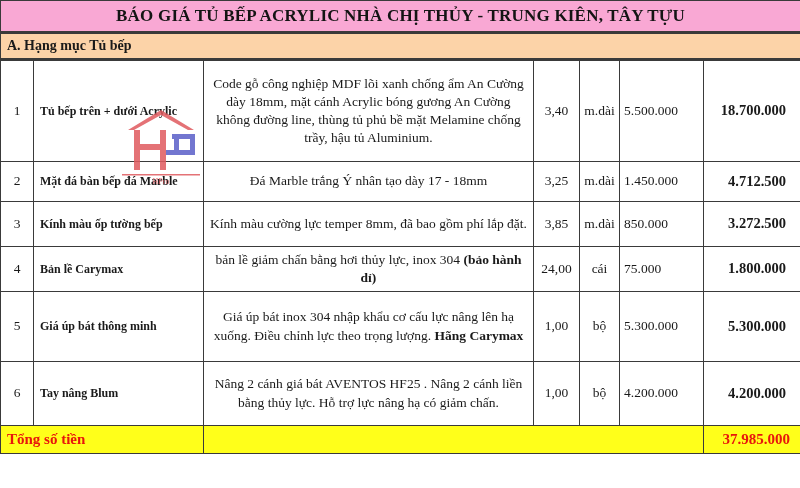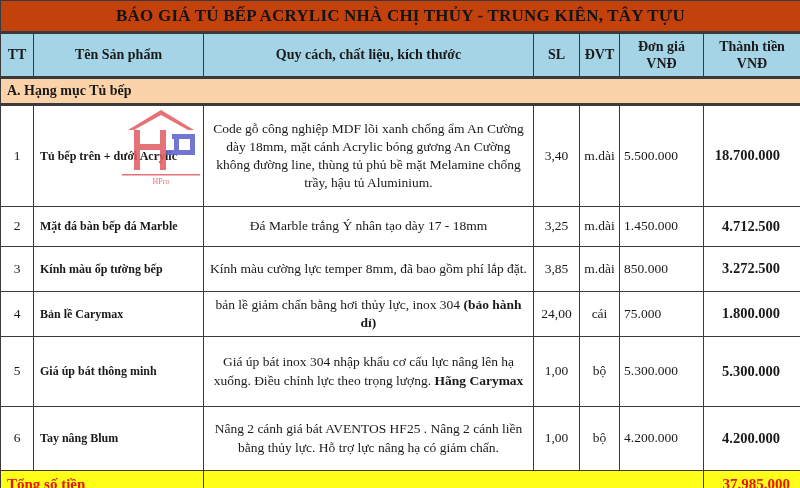--- a/index.html
+++ b/index.html
@@ -1,30 +1,30 @@
 <!DOCTYPE html>
 <html><head>
 <meta charset="utf-8">
 <style>
   html, body { margin: 0; padding: 0; }
   body { width: 800px; height: 488px; background: #ffffff; font-family: "Liberation Serif", "DejaVu Serif", serif; color: #1a1a1a; overflow: hidden; }
   .sheet { position: relative; width: 800px; height: 488px; }
   table { border-collapse: collapse; table-layout: fixed; width: 800px; }
   td, th { border: 1.5px solid #3a3a3a; padding: 0 4px; font-size: 13.5px; line-height: 1.35; }
-  .title-row td { background: #c2410c; height: 30px; text-align: center; font-weight: bold; font-size: 17px; color: #141414; border-bottom: 3px solid #3a3a3a; letter-spacing: 0.2px; }
+  .title-row td { background: #f9a8d4; height: 30px; text-align: center; font-weight: bold; font-size: 17px; color: #141414; border-bottom: 3px solid #3a3a3a; letter-spacing: 0.2px; }
   .header-row th { background: #a5d4e6; height: 42px; font-weight: bold; font-size: 14px; text-align: center; vertical-align: middle; line-height: 1.25; border-bottom: 3px solid #3a3a3a; }
   .section-row td { background: #fcd3a8; height: 24px; font-weight: bold; font-size: 14px; text-align: left; padding-left: 6px; border-bottom: 3px solid #3a3a3a; }
   .item-row td { background: #ffffff; vertical-align: middle; }
   .c-tt { text-align: center; }
   .c-name { font-weight: bold; font-size: 12px; text-align: left; padding-left: 6px; position: relative; }
   .c-spec { text-align: center; font-size: 13.5px; }
   .c-sl { text-align: center; }
   .c-dvt { text-align: center; }
   .c-price { text-align: left; padding-right: 16px; }
-  .c-total { text-align: right; font-weight: bold; font-size: 14.5px; padding-right: 20px; }
+  .c-total { text-align: right; font-weight: bold; font-size: 14.5px; padding-right: 14px; }
   .total-row td { background: #ffff1a; height: 27px; font-weight: bold; color: #e8150c; font-size: 15px; }
   .total-label { text-align: left; padding-left: 6px; }
   .total-value { text-align: right; padding-right: 10px; }
   b.inl { font-weight: bold; }
   .logo { position: absolute; left: 120px; top: 104px; width: 82px; height: 82px; pointer-events: none; opacity: 0.85; }
 </style>
 </head>
 <body>
 
 <div class="sheet">
@@ -34,35 +34,20 @@
       <col style="width:170px">
       <col style="width:330px">
       <col style="width:46px">
       <col style="width:40px">
       <col style="width:84px">
       <col style="width:97px">
     </colgroup>
     <tbody>
         <tr class="title-row">
       <td colspan="7">BÁO GIÁ TỦ BẾP ACRYLIC NHÀ CHỊ THỦY - TRUNG KIÊN, TÂY TỰU</td>
-    </tr>
-    <tr class="header-row">
-      <th>TT</th>
-      <th>Tên Sản phẩm</th>
-      <th>Quy cách, chất liệu, kích thước</th>
-      <th>SL</th>
-      <th>ĐVT</th>
-      <th>
-        <div>Đơn giá</div>
-        <div>VNĐ</div>
-      </th>
-      <th>
-        <div>Thành tiền</div>
-        <div>VNĐ</div>
-      </th>
     </tr>
     <tr class="section-row">
       <td colspan="7">A.  Hạng mục Tủ bếp</td>
     </tr>
 
     <tr class="item-row" style="height:102px">
       <td class="c-tt">1</td>
       <td class="c-name">Tủ bếp trên + dưới Acrylic</td>
       <td class="c-spec"><span>Code gỗ công nghiệp MDF lõi xanh chống ẩm An Cường dày 18mm, mặt cánh Acrylic bóng gương An Cường không đường line, thùng tủ phủ bề mặt Melamine chống trầy, hậu tủ Aluminium.</span><b class="inl"></b></td>
       <td class="c-sl">3,40</td>

